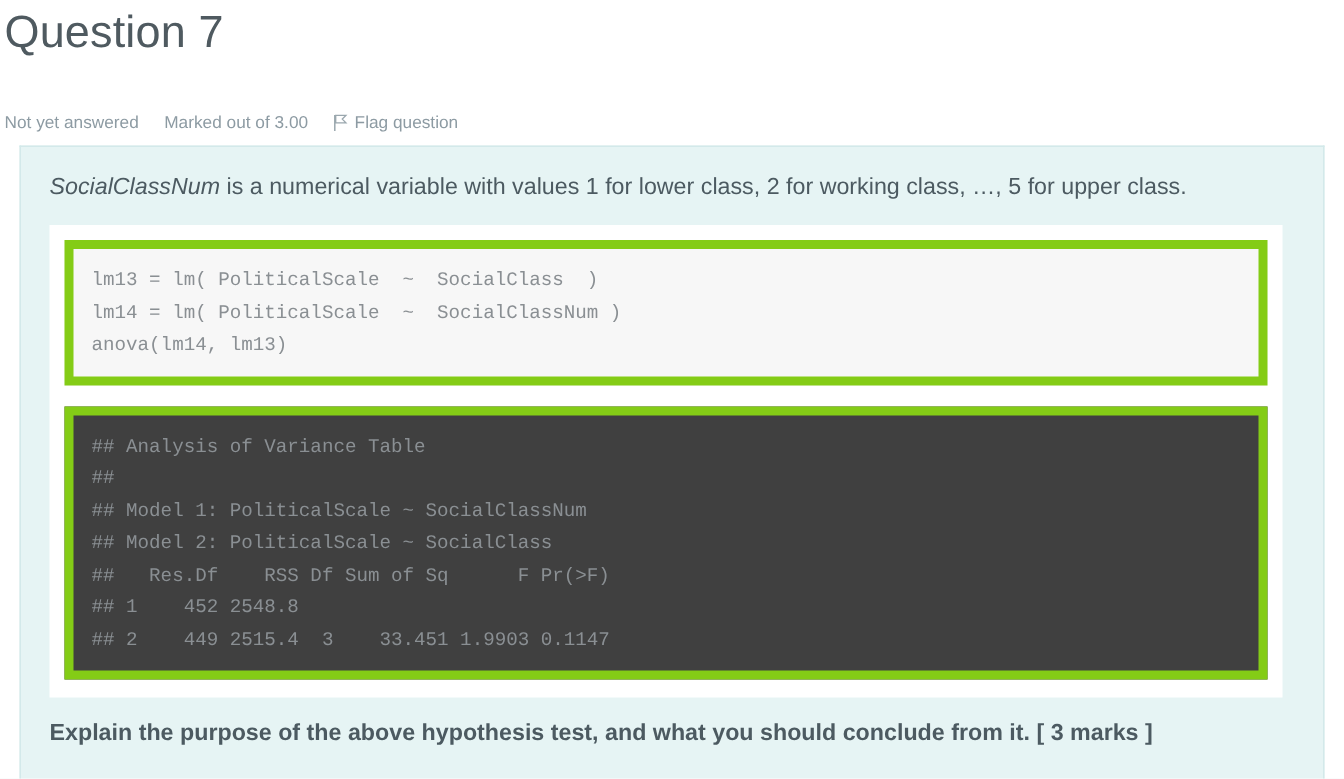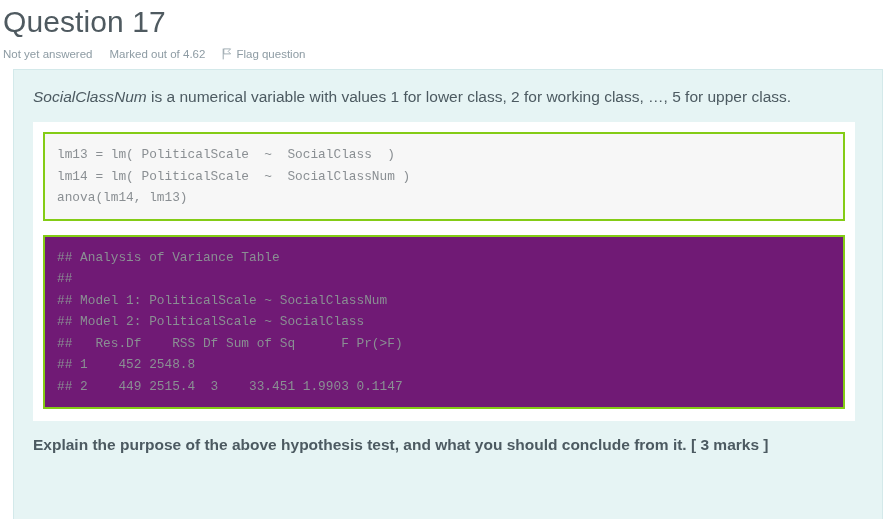--- a/index.html
+++ b/index.html
@@ -36,20 +36,21 @@
     line-height: 38px;
     letter-spacing: 0.1px;
   }
   .q-meta {
     display: flex;
     align-items: center;
     padding: 6px 0 0 3px;
     font-size: 11.5px;
     color: #8d9ba3;
     line-height: 14px;
+    margin-top: 28px;
   }
   .q-meta-item {
     margin-right: 17px;
     white-space: nowrap;
   }
   .q-flag {
     display: flex;
     align-items: center;
     gap: 4px;
     cursor: pointer;
@@ -89,57 +90,57 @@
   
   .code-wrap {
     background: #ffffff;
     margin: 14px 27px 0 19px;
     padding: 10px 10px 12px 10px;
     box-sizing: border-box;
   }
 
   pre.codeblock {
     margin: 0;
-    border: 2px solid #84cc16;
+    border: 6px solid #84cc16;
     padding: 10px 12px 10px 12px;
     font-family: "Liberation Mono", "DejaVu Sans Mono", monospace;
     font-size: 12.8px;
     line-height: 21.5px;
     color: #8a8f93;
     white-space: pre;
     overflow: hidden;
     box-sizing: border-box;
   }
   pre.codeblock.input {
     background: #f7f7f7;
   }
   pre.codeblock.output {
-    background: #701a75;
+    background: #404040;
     margin-top: 14px;
   }
 
   .q-footer-text {
     padding: 13px 21px 0 19px;
     font-size: 15.5px;
     line-height: 22px;
     color: #4c5a61;
     font-weight: bold;
   }
 </style>
 </head>
 <body>
 
 <div class="page">
 
   <div class="q-header">
-    <h1 class="q-title">Question 17</h1>
+    <h1 class="q-title">Question 7</h1>
 
     <div class="q-meta">
       <span class="q-meta-item">Not yet answered</span>
-      <span class="q-meta-item">Marked out of 4.62</span>
+      <span class="q-meta-item">Marked out of 3.00</span>
       <span class="q-flag">
         <span class="flag-icon">
           <svg width="10" height="12" viewBox="0 0 10 12" xmlns="http://www.w3.org/2000/svg">
             <path d="M1.2 0.6 L1.2 11.4" stroke="#9aa7ae" stroke-width="1" fill="none"></path>
             <path d="M1.8 0.9 L8.6 0.9 L6.2 3.4 L8.6 5.9 L1.8 5.9 Z" stroke="#9aa7ae" stroke-width="0.9" fill="none"></path>
           </svg>
         </span>
         <span>Flag question</span>
       </span>
     </div>

